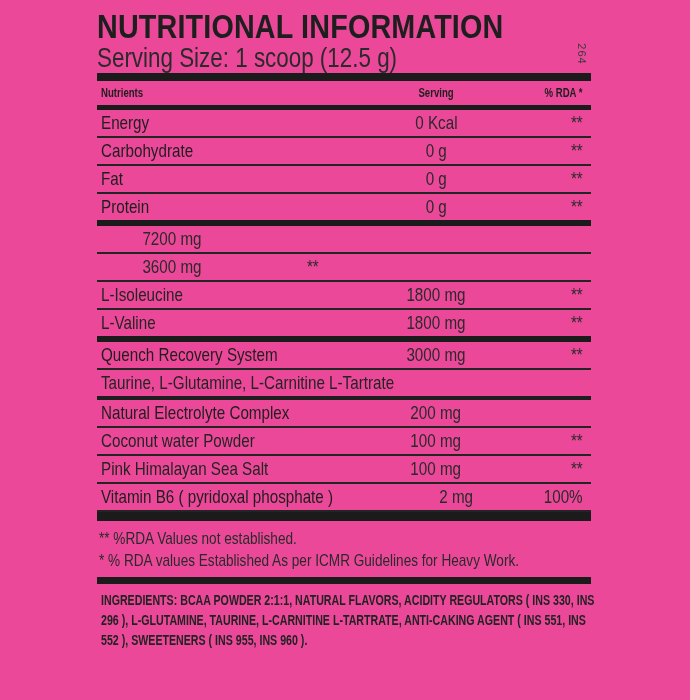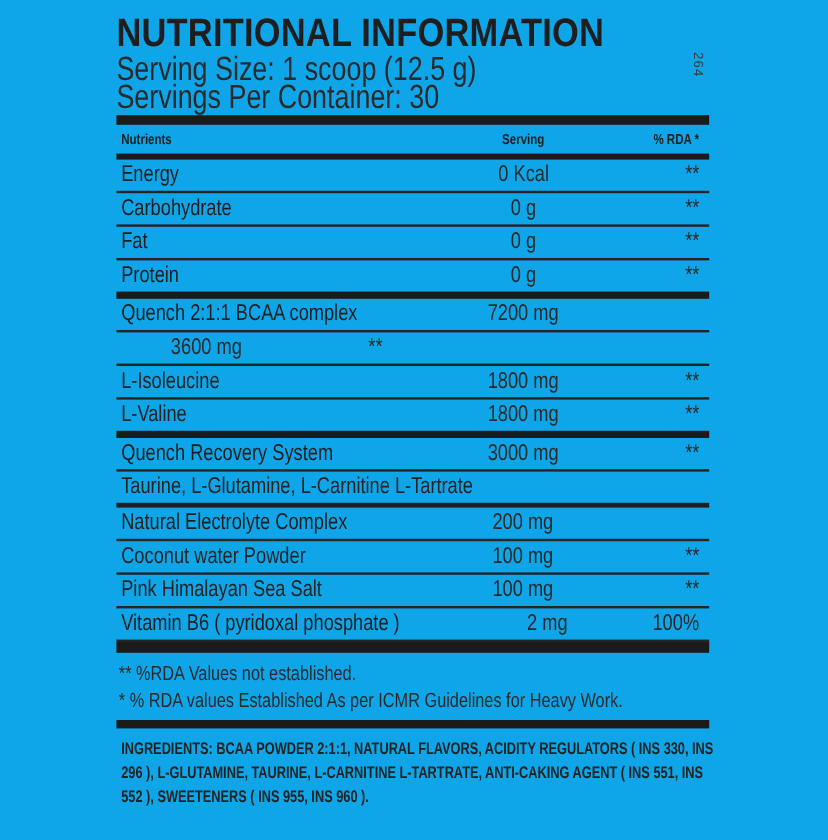--- a/index.html
+++ b/index.html
@@ -1,17 +1,17 @@
 <!DOCTYPE html>
 <html><head>
 <meta charset="utf-8">
 <style>
   html, body { margin:0; padding:0; }
   body { font-family:"Liberation Sans", sans-serif; background:#ffffff; }
-  .page { position:relative; width:690px; height:700px; background:#0ea5e9; overflow:hidden; color:#242424; }
+  .page { position:relative; width:690px; height:700px; background:#ec4899; overflow:hidden; color:#242424; }
   .label { position:absolute; left:97px; top:8px; width:494px; }
 
   
   .cx   { display:inline-block; transform:scaleX(0.80); transform-origin:left center;  white-space:nowrap; }
   .cx-c { display:inline-block; transform:scaleX(0.80); transform-origin:center center; white-space:nowrap; }
   .cx-r { display:inline-block; transform:scaleX(0.80); transform-origin:right center; white-space:nowrap; }
 
   .title { margin:0; font-size:33px; font-weight:bold; line-height:38px; color:#1e1e1e;
            white-space:nowrap; transform:scaleX(0.87); transform-origin:left center; letter-spacing:0.2px; }
   .sub { font-size:28px; line-height:23px; color:#2a2a2a; }
@@ -41,23 +41,20 @@
 <body>
 
 <div class="page">
   <div class="label">
 
     <h1 class="title">NUTRITIONAL INFORMATION</h1>
 
     <div class="sub">
       <span class="cx">Serving Size: 1 scoop (12.5 g)</span>
     </div>
-    <div class="sub">
-      <span class="cx">Servings Per Container: 30</span>
-    </div>
 
     <div class="side-code">264</div>
 
     <div class="ntable">
       <div class="t-head">
         <div class="cell-name">
           <span class="cx">Nutrients</span>
         </div>
         <div class="cell-serving">
           <span class="cx-c">Serving</span>
@@ -81,21 +78,20 @@
             <div class="cell-name"><span class="cx">Fat</span></div>
             <div class="cell-serving"><span class="cx-c">0 g</span></div>
             <div class="cell-rda"><span class="cx-r">**</span></div>
           </div>
           <div class="t-row sep-thick bold">
             <div class="cell-name"><span class="cx">Protein</span></div>
             <div class="cell-serving"><span class="cx-c">0 g</span></div>
             <div class="cell-rda"><span class="cx-r">**</span></div>
           </div>
           <div class="t-row sep-thin bold">
-            <div class="cell-name"><span class="cx">Quench 2:1:1 BCAA complex</span></div>
             <div class="cell-serving"><span class="cx-c">7200 mg</span></div>
             <div class="cell-rda"></div>
           </div>
           <div class="t-row sep-thin">
             <div class="cell-serving"><span class="cx-c">3600 mg</span></div>
             <div class="cell-rda"><span class="cx-r">**</span></div>
           </div>
           <div class="t-row sep-thin">
             <div class="cell-name"><span class="cx">L-Isoleucine</span></div>
             <div class="cell-serving"><span class="cx-c">1800 mg</span></div>

